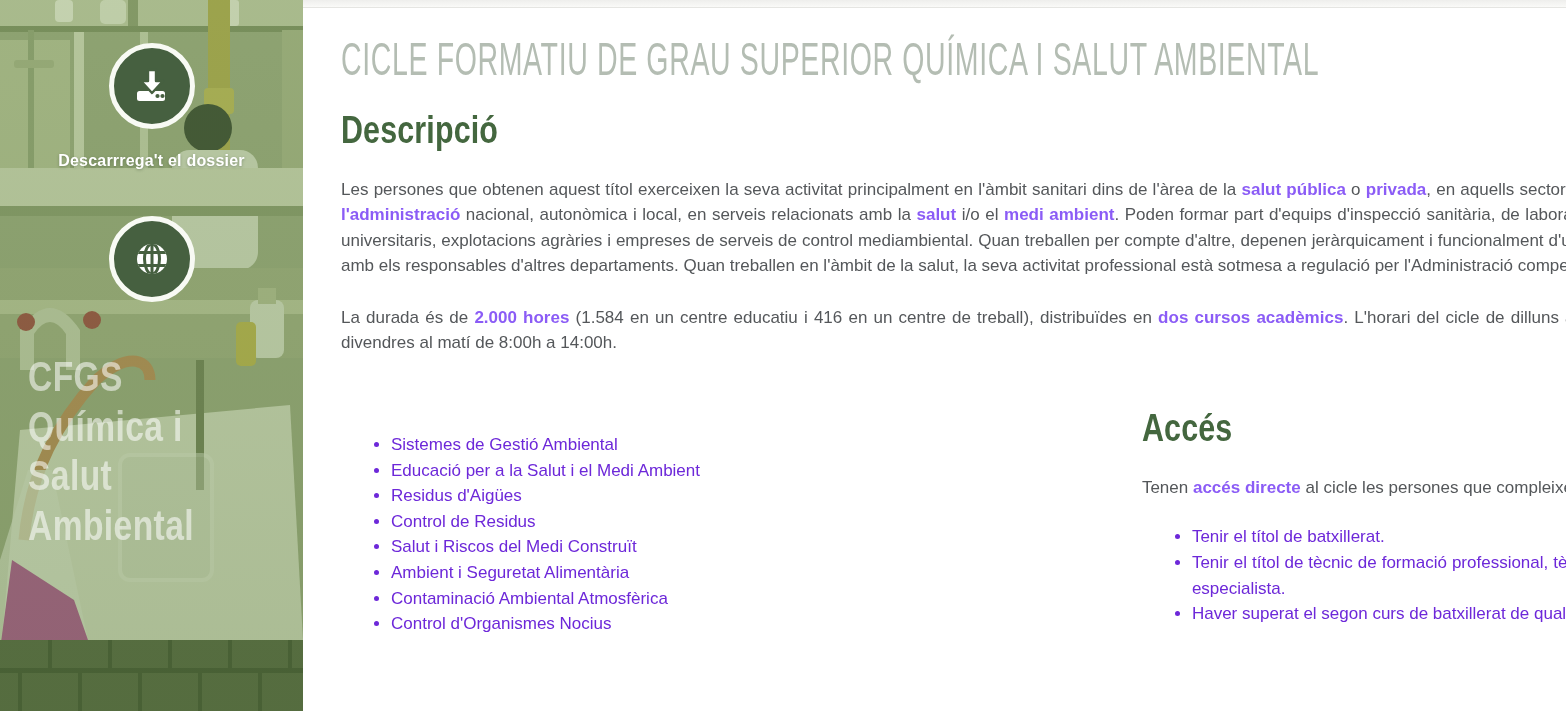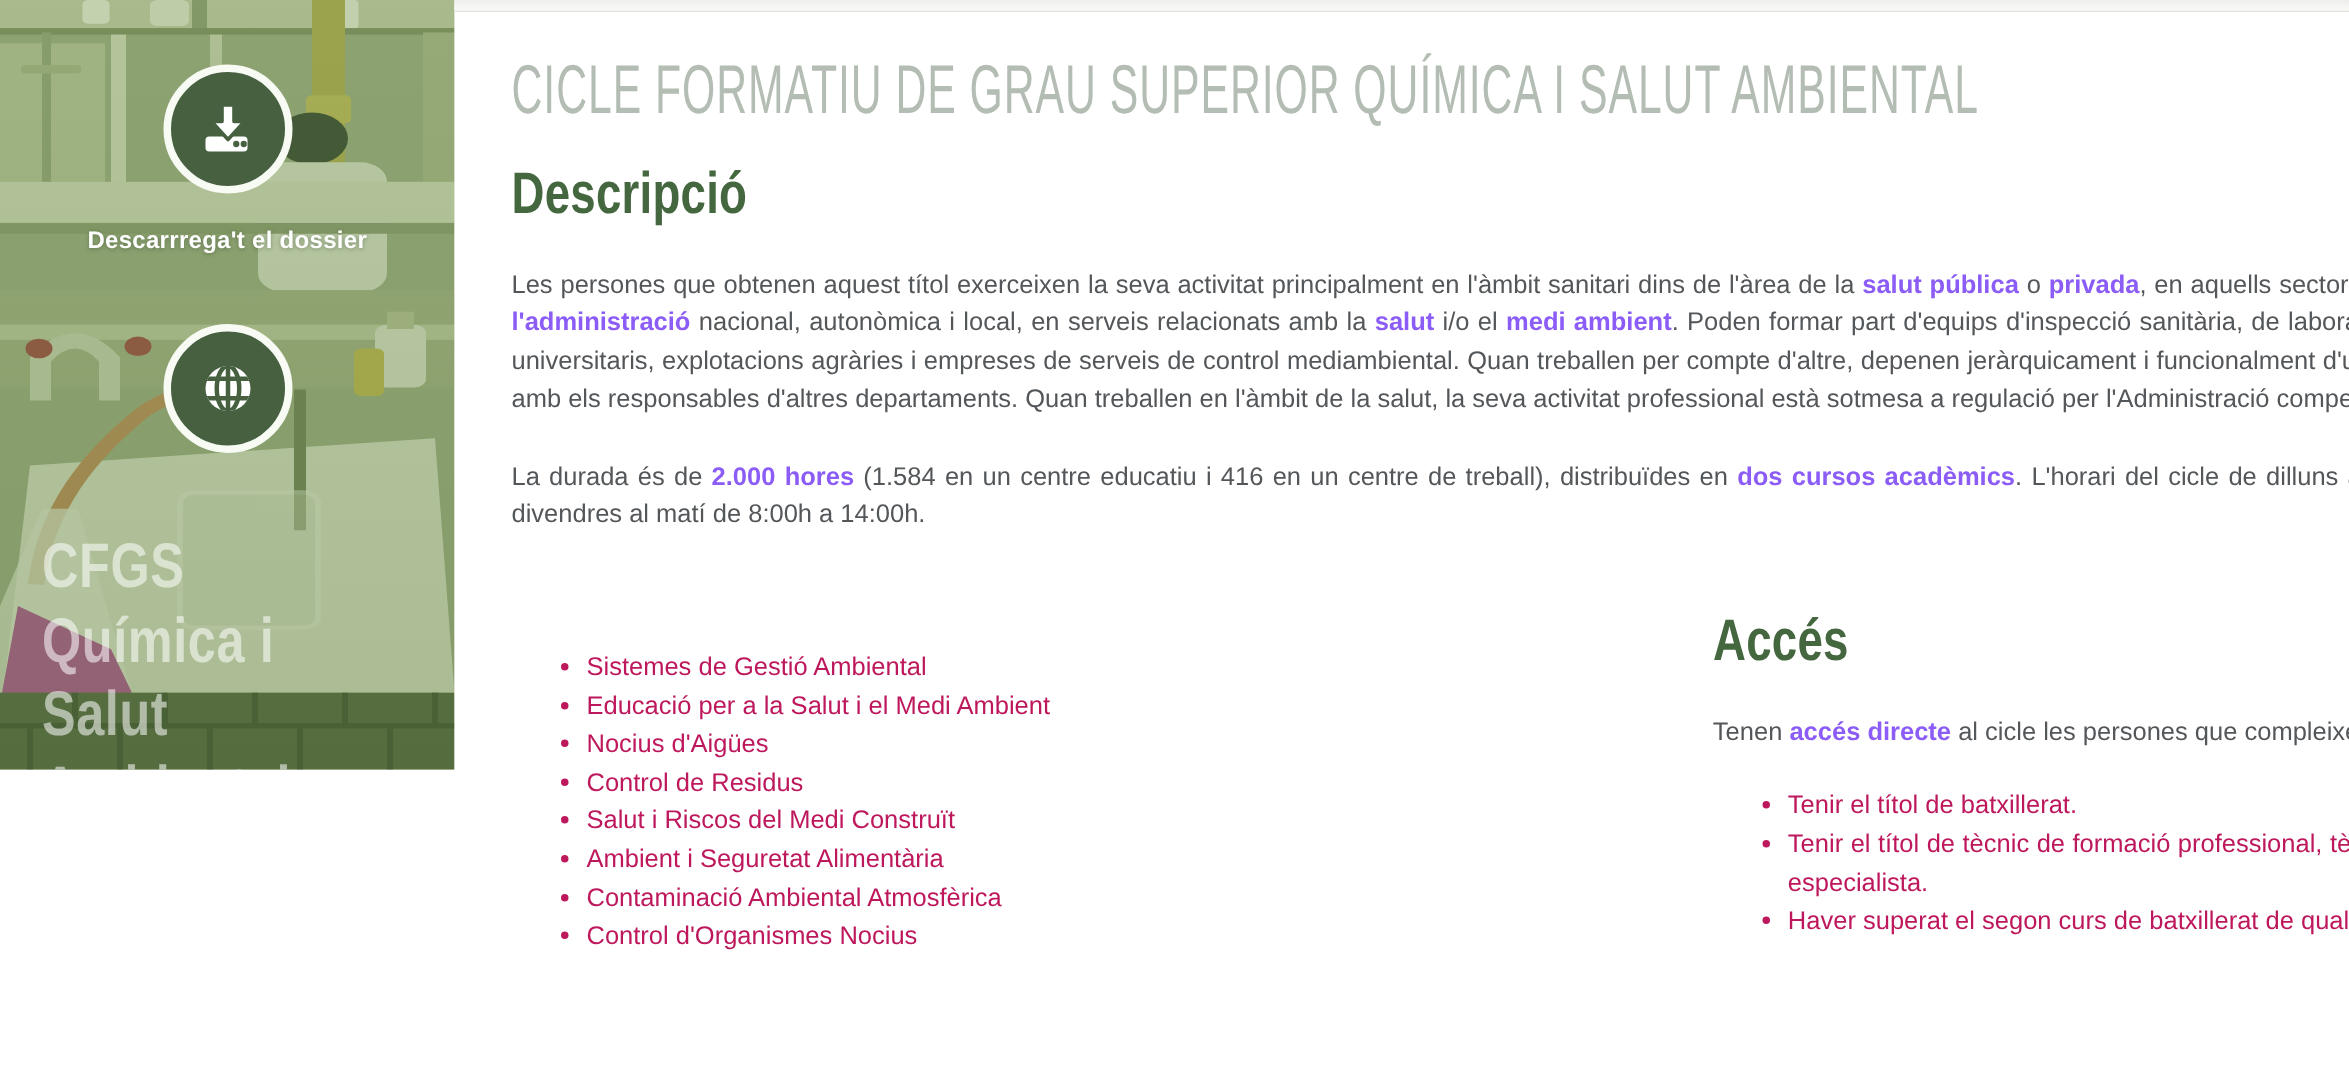--- a/index.html
+++ b/index.html
@@ -1,21 +1,21 @@
 <!DOCTYPE html>
 <html lang="ca"><head>
 <meta charset="utf-8">
 <style>
   * { margin:0; padding:0; box-sizing:border-box; }
   html,body { background:#ffffff; }
   body { font-family:"Liberation Sans", sans-serif; }
   .page { position:relative; width:1566px; height:711px; display:flex; background:#fff; overflow:hidden; }
 
   
-  .sidebar { position:relative; flex:0 0 303px; width:303px; height:513px; overflow:hidden; background:#8ba074; }
+  .sidebar { position:relative; flex:0 0 303px; width:303px; height:711px; overflow:hidden; background:#8ba074; }
   .sidebar svg.lab { position:absolute; inset:0; width:100%; height:100%; display:block; }
   .sidebar .tint { position:absolute; inset:0; background:linear-gradient(180deg, rgba(112,146,76,.34), rgba(96,130,62,.40)); }
   .sidebar-inner { position:relative; z-index:2; padding-top:43px; text-align:center; }
   .icon-circle { width:86px; height:86px; border-radius:50%; background:#466040; border:5px solid #f8faf4;
                  margin:0 auto; display:flex; align-items:center; justify-content:center; cursor:pointer; }
   .icon-circle svg { width:48px; height:48px; display:block; }
   .side-label { margin-top:23px; color:#ffffff; font-weight:700; font-size:16px; letter-spacing:.2px;
                 text-shadow:0 1px 3px rgba(30,50,25,.35); }
   .action-globe { margin-top:46px; }
   .cfgs-title { margin:50px 0 0 28px; text-align:left; color:rgba(255,255,255,.55);
@@ -28,21 +28,21 @@
               background:linear-gradient(180deg,#eeeeec,#fafaf8); border-bottom:1px solid #e5e5e2; }
   h1.page-title { display:inline-block; margin-top:36px; font-size:46px; font-weight:400; line-height:1;
                   color:#b4bdb3; transform:scaleX(.62); transform-origin:left center; white-space:nowrap; letter-spacing:1px; }
   h2.section-heading { display:inline-block; margin-top:28px; font-size:39px; font-weight:700; line-height:1.05;
                   color:#44673f; transform:scaleX(.78); transform-origin:left center; letter-spacing:.2px; }
   .two-col h2.section-heading { margin-top:0; }
   p.body-text { font-size:17px; line-height:25.5px; color:#54575a; text-align:justify; margin-top:26px; }
   p.body-text strong, li strong { font-weight:700; color:#8b5cf6; }
   .two-col { display:flex; gap:24px; margin-top:52px; }
   .col { flex:1 1 0; min-width:0; }
-  ul.dot-list { margin-top:24px; padding-left:50px; color:#be185d; font-size:17px; line-height:25.6px; }
+  ul.dot-list { margin-top:24px; padding-left:50px; color:#6d28d9; font-size:17px; line-height:25.6px; }
   ul.dot-list li { text-align:justify; }
   .acces-list { margin-top:28px; padding-left:46px; }
 </style>
 </head>
 <body>
 
 <div class="page">
 
   <aside class="sidebar">
     <svg class="lab" viewBox="0 0 303 711" preserveAspectRatio="none" aria-hidden="true">
@@ -128,21 +128,21 @@
     <div><h2 class="section-heading">Descripció</h2></div>
 
     <p class="body-text"><span>Les persones que obtenen aquest títol exerceixen la seva activitat principalment en l'àmbit sanitari dins de l'àrea de la </span><strong>salut pública</strong><span> o </span><strong>privada</strong><span>, en aquells sectors productius potencialment contaminadors i en </span><strong>l'administració</strong><span> nacional, autonòmica i local, en serveis relacionats amb la </span><strong>salut</strong><span> i/o el </span><strong>medi ambient</strong><span>. Poden formar part d'equips d'inspecció sanitària, de laboratoris d'anàlisis, centres d'investigació, centres universitaris, explotacions agràries i empreses de serveis de control mediambiental. Quan treballen per compte d'altre, depenen jeràrquicament i funcionalment d'un superior responsable i col·laboren, si escau, amb els responsables d'altres departaments. Quan treballen en l'àmbit de la salut, la seva activitat professional està sotmesa a regulació per l'Administració competent.</span></p>
     <p class="body-text"><span>La durada és de </span><strong>2.000 hores</strong><span> (1.584 en un centre educatiu i 416 en un centre de treball), distribuïdes en </span><strong>dos cursos acadèmics</strong><span>. L'horari del cicle de dilluns a dijous és de tarda de 15:00h a 21:00h, i els divendres al matí de 8:00h a 14:00h.</span></p>
 
     <div class="two-col">
       <div class="col">
         <ul class="dot-list">
             <li>Sistemes de Gestió Ambiental</li>
             <li>Educació per a la Salut i el Medi Ambient</li>
-            <li>Nocius d'Aigües</li>
+            <li>Residus d'Aigües</li>
             <li>Control de Residus</li>
             <li>Salut i Riscos del Medi Construït</li>
             <li>Ambient i Seguretat Alimentària</li>
             <li>Contaminació Ambiental Atmosfèrica</li>
             <li>Control d'Organismes Nocius</li>
           </ul>
       </div>
       <div class="col">
         <div><h2 class="section-heading">Accés</h2></div>
         <p class="body-text"><span>Tenen </span><strong>accés directe</strong><span> al cicle les persones que compleixen algun dels requisits següents:</span></p>

